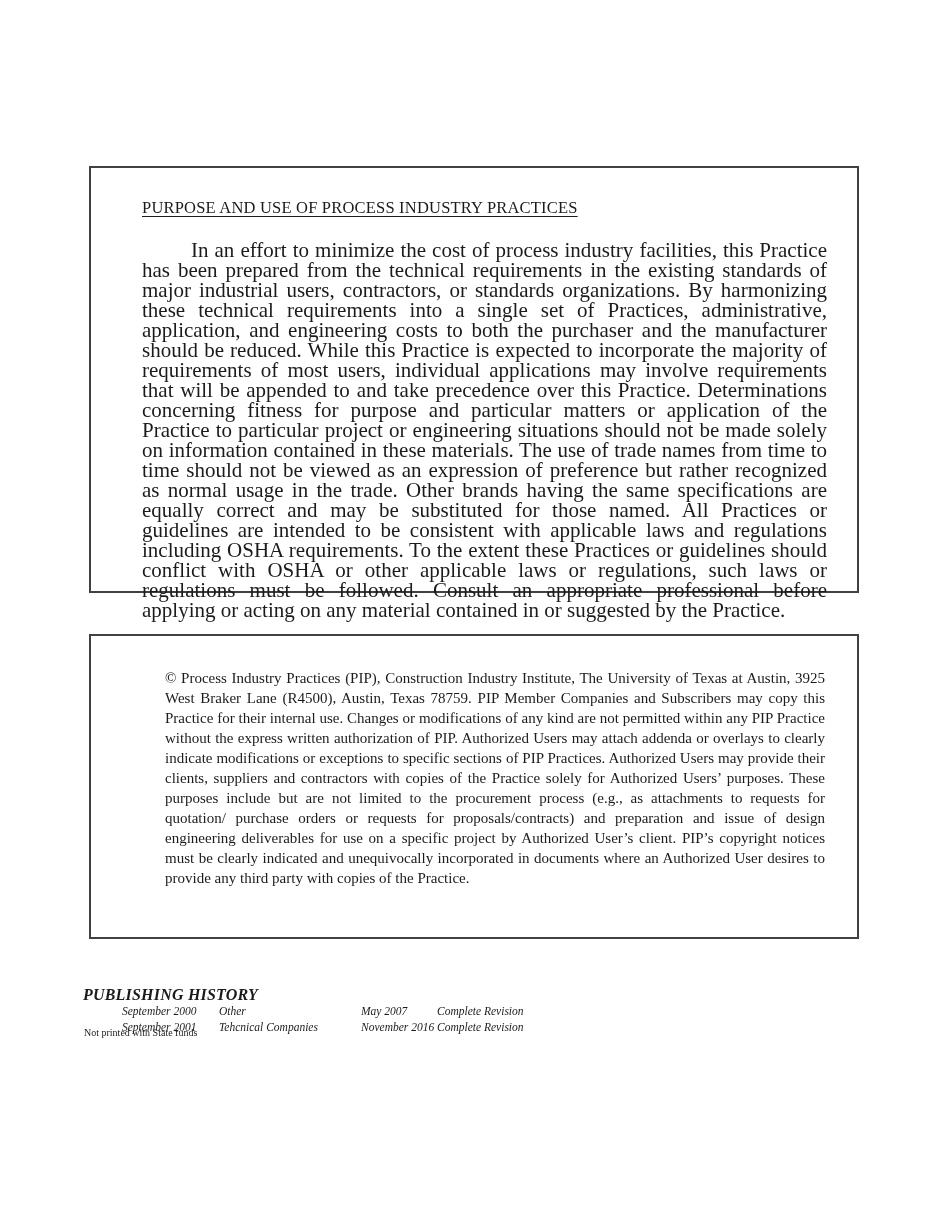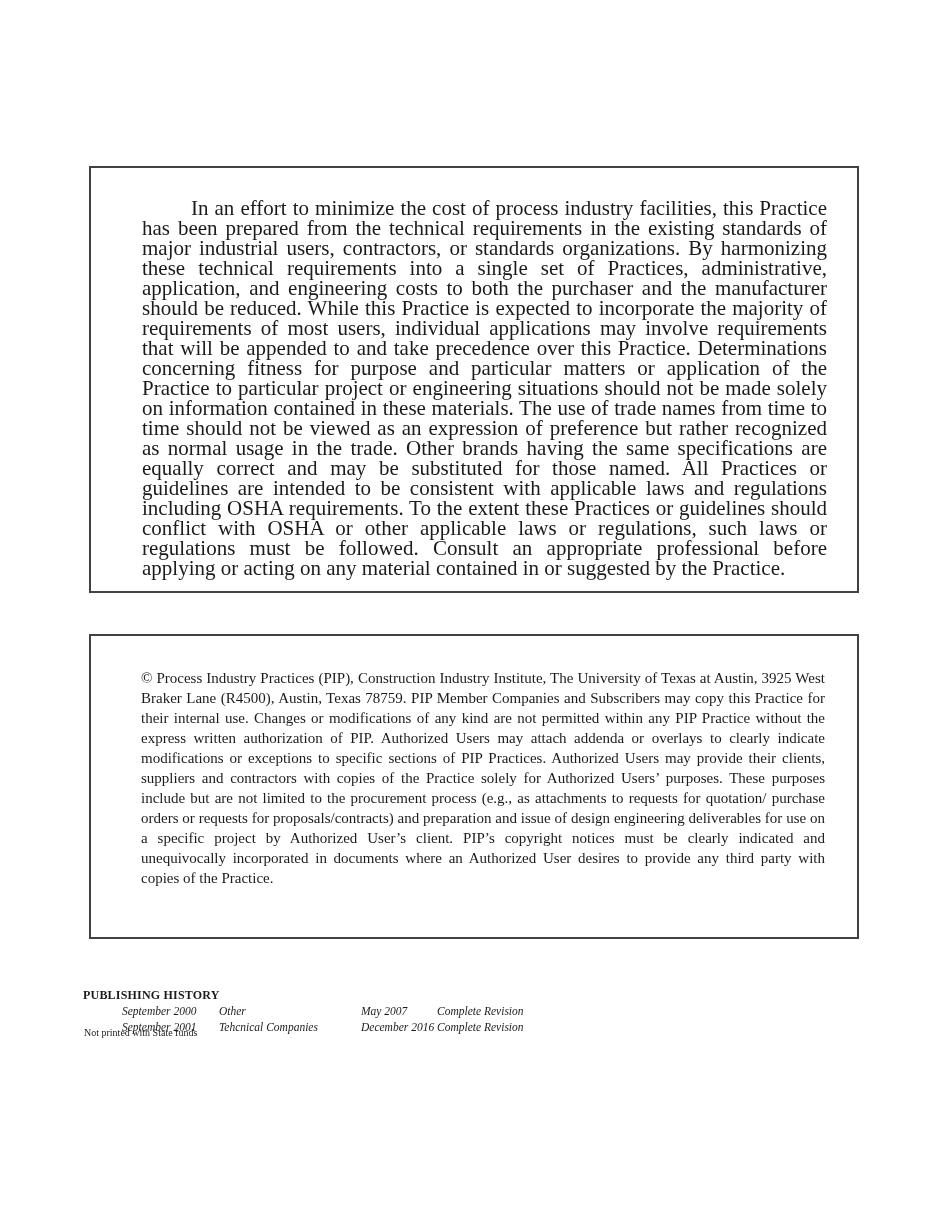--- a/index.html
+++ b/index.html
@@ -43,33 +43,34 @@
   .revision-note {
     position: absolute;
     left: 139px;
     top: 603px;
     font-size: 15.5px;
     line-height: 20px;
   }
   .box-copyright {
     top: 634px;
     height: 305px;
-    padding: 32px 32px 0 50px;
+    padding: 32px 32px 0 74px;
   }
   .copyright-body { font-size: 15px; }
   .publishing-history {
     position: absolute;
     left: 83px;
     top: 987px;
   }
   .ph-heading {
     font-weight: bold;
-    font-size: 12px;
+    font-size: 16px;
     line-height: 16px;
     letter-spacing: 0.2px;
+    font-style: italic;
   }
   .ph-row {
     display: grid;
     grid-template-columns: 97px 142px 76px auto;
     padding-left: 5px;
     font-style: italic;
     font-size: 11.5px;
     line-height: 16px;
     margin-left: 34px;
   }
@@ -80,39 +81,40 @@
     font-size: 10px;
     line-height: 18px;
   }
 </style>
 </head>
 <body>
 
 <div class="page">
 
   <section class="box box-purpose">
+    <h1 class="box-title">PURPOSE AND USE OF PROCESS INDUSTRY PRACTICES</h1>
     <p class="box-body first-indent">In an effort to minimize the cost of process industry facilities, this Practice has been prepared from the technical requirements in the existing standards of major industrial users, contractors, or standards organizations. By harmonizing these technical requirements into a single set of Practices, administrative, application, and engineering costs to both the purchaser and the manufacturer should be reduced. While this Practice is expected to incorporate the majority of requirements of most users, individual applications may involve requirements that will be appended to and take precedence over this Practice. Determinations concerning fitness for purpose and particular matters or application of the Practice to particular project or engineering situations should not be made solely on information contained in these materials. The use of trade names from time to time should not be viewed as an expression of preference but rather recognized as normal usage in the trade. Other brands having the same specifications are equally correct and may be substituted for those named. All Practices or guidelines are intended to be consistent with applicable laws and regulations including OSHA requirements. To the extent these Practices or guidelines should conflict with OSHA or other applicable laws or regulations, such laws or regulations must be followed. Consult an appropriate professional before applying or acting on any material contained in or suggested by the Practice.</p>
   </section>
 
 
   <section class="box box-copyright">
     <p class="box-body copyright-body">© Process Industry Practices (PIP), Construction Industry Institute, The University of Texas at Austin, 3925 West Braker Lane (R4500), Austin, Texas 78759. PIP Member Companies and Subscribers may copy this Practice for their internal use. Changes or modifications of any kind are not permitted within any PIP Practice without the express written authorization of PIP. Authorized Users may attach addenda or overlays to clearly indicate modifications or exceptions to specific sections of PIP Practices. Authorized Users may provide their clients, suppliers and contractors with copies of the Practice solely for Authorized Users’ purposes.  These purposes include but are not limited to the procurement process (e.g., as attachments to requests for quotation/ purchase orders or requests for proposals/contracts) and preparation and issue of design engineering deliverables for use on a specific project by Authorized User’s client. PIP’s copyright notices must be clearly indicated and unequivocally incorporated in documents where an Authorized User desires to provide any third party with copies of the Practice.</p>
   </section>
 
   <div class="publishing-history">
     <div class="ph-heading">PUBLISHING HISTORY</div>
     <div class="ph-row">
       <span>September 2000</span>
       <span>Other</span>
       <span>May 2007</span>
       <span>Complete Revision</span>
     </div>
     <div class="ph-row">
       <span>September 2001</span>
       <span>Tehcnical Companies</span>
-      <span>December 2016</span>
+      <span>November 2016</span>
       <span>Complete Revision</span>
     </div>
   </div>
 
   <p class="footer-note">Not printed with State funds</p>
 
 </div>
 
 </body></html>

